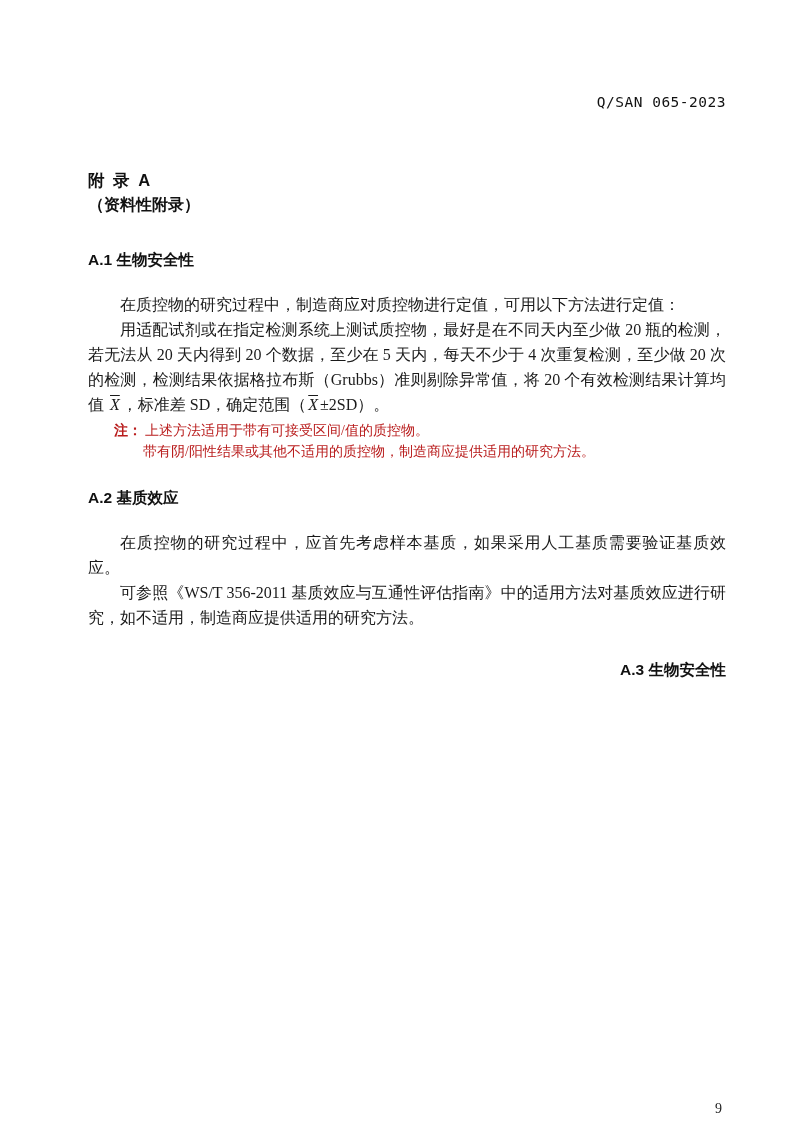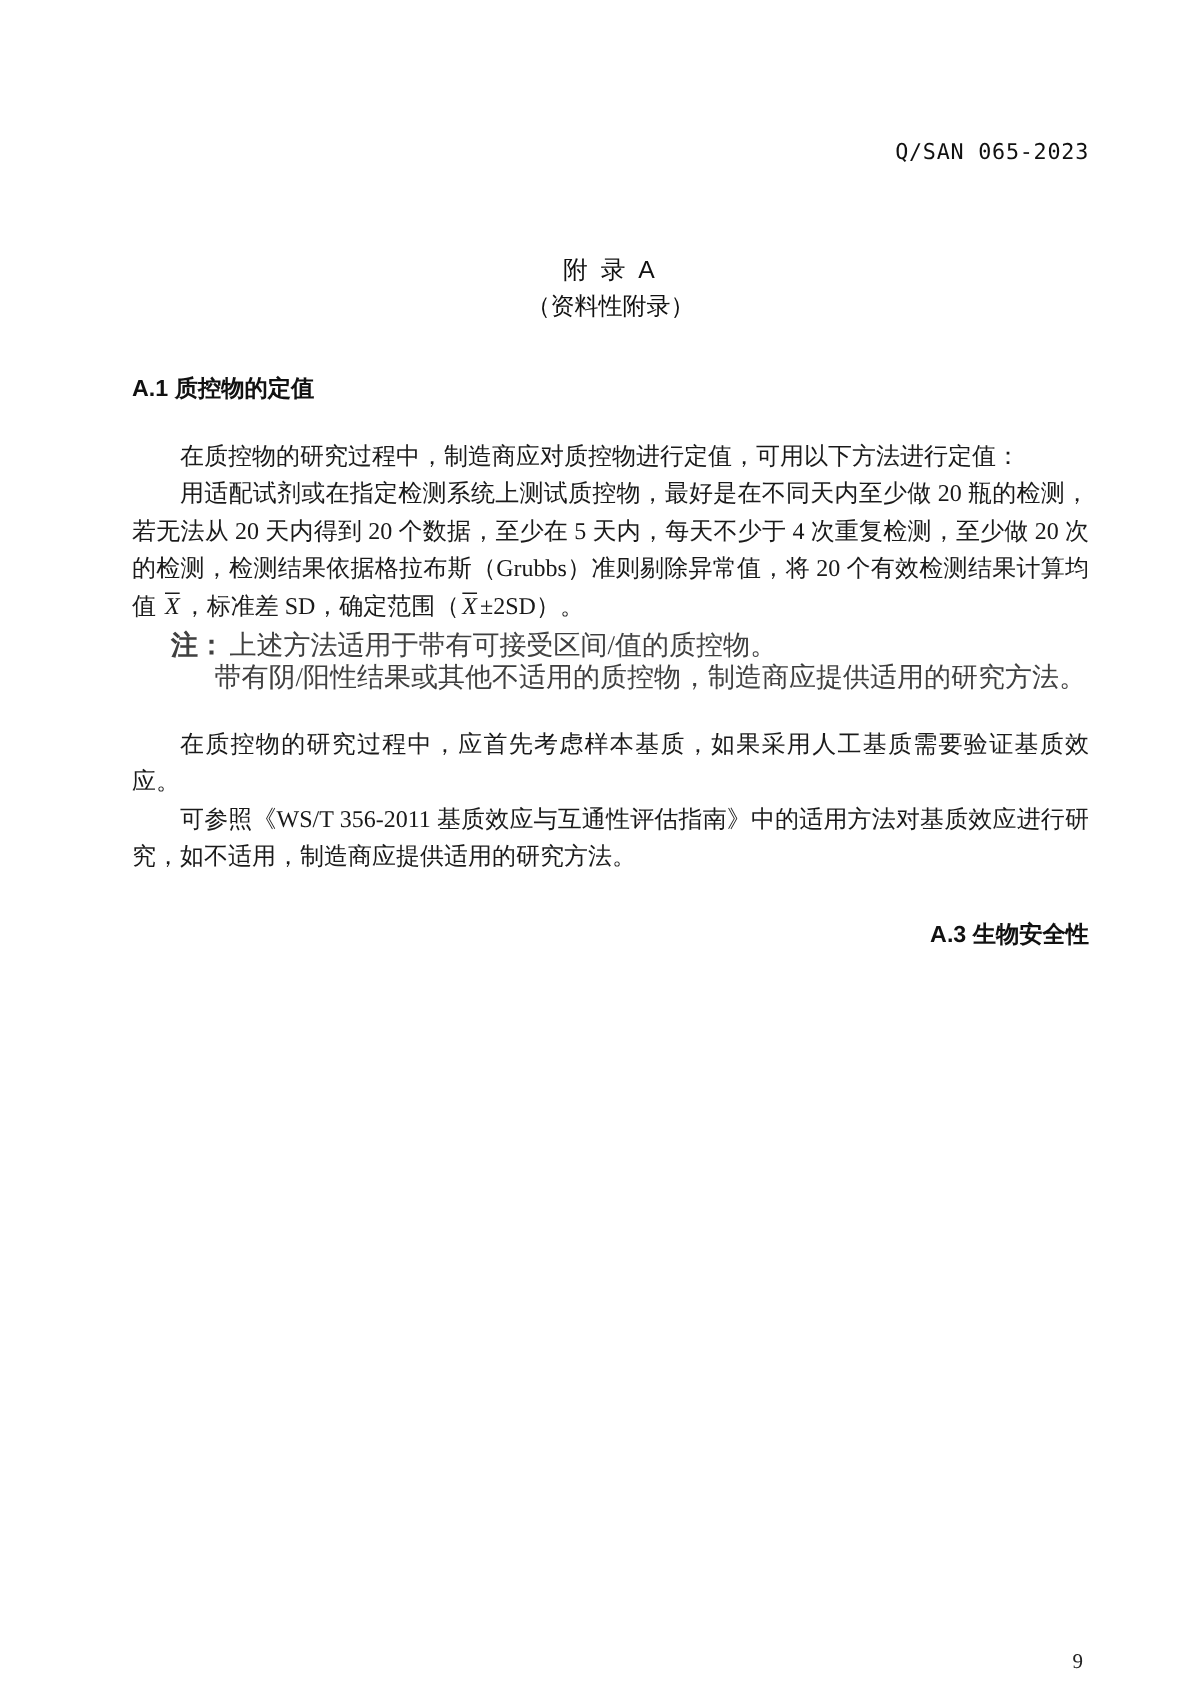--- a/index.html
+++ b/index.html
@@ -26,23 +26,23 @@
     letter-spacing: 0.5px;
     color: #111;
   }
   .content {
     position: absolute;
     left: 88px;
     right: 74px;
     top: 168px;
   }
   .title-block {
-    text-align: center;
+    text-align: left;
     font-family: "Liberation Sans", "DejaVu Sans", sans-serif;
-    font-weight: normal;
+    font-weight: bold;
     color: #111;
   }
   .title-line1 {
     font-size: 16.5px;
     letter-spacing: 2px;
     line-height: 24px;
   }
   .title-line2 {
     font-size: 16px;
     line-height: 24px;
@@ -73,23 +73,23 @@
     text-indent: 2em;
   }
   .xbar {
     font-style: italic;
     text-decoration: overline;
     padding: 0 2px;
     font-family: "Liberation Serif", "DejaVu Serif", serif;
   }
   .note {
     margin: 3px 0 0 26px;
-    font-size: 18px;
+    font-size: 14px;
     line-height: 21px;
-    color: #404040;
+    color: #b91c1c;
   }
   .note-line2 { padding-left: 29px; }
   .note-label {
     font-family: "Liberation Sans", "DejaVu Sans", sans-serif;
     font-weight: bold;
     margin-right: 3px;
   }
   .page-number {
     position: absolute;
     bottom: 14px;
@@ -106,32 +106,33 @@
 
   <div class="doc-number">Q/SAN 065-2023</div>
 
   <div class="content">
 
     <div class="title-block">
       <div class="title-line1">附 录 A</div>
       <div class="title-line2">（资料性附录）</div>
     </div>
 
-    <div class="section-heading h-a1">A.1 质控物的定值</div>
+    <div class="section-heading h-a1">A.1 生物安全性</div>
 
     <div class="body-text">
       <p>在质控物的研究过程中，制造商应对质控物进行定值，可用以下方法进行定值：</p>
       <p><span>用适配试剂或在指定检测系统上测试质控物，最好是在不同天内至少做 20 瓶的检测，若无法从 20 天内得到 20 个数据，至少在 5 天内，每天不少于 4 次重复检测，至少做 20 次的检测，检测结果依据格拉布斯（Grubbs）准则剔除异常值，将 20 个有效检测结果计算均值 </span><span class="xbar">X</span><span>，标准差 SD，确定范围（</span><span class="xbar">X</span><span>±2SD）。</span></p>
     </div>
 
     <div class="note">
       <div class="note-line1"><span class="note-label">注：</span><span>上述方法适用于带有可接受区间/值的质控物。</span></div>
       <div class="note-line2">带有阴/阳性结果或其他不适用的质控物，制造商应提供适用的研究方法。</div>
     </div>
 
+    <div class="section-heading h-a2">A.2 基质效应</div>
 
     <div class="body-text">
       <p>在质控物的研究过程中，应首先考虑样本基质，如果采用人工基质需要验证基质效应。</p>
       <p>可参照《WS/T 356-2011 基质效应与互通性评估指南》中的适用方法对基质效应进行研究，如不适用，制造商应提供适用的研究方法。</p>
     </div>
 
     <div class="section-heading h-a3">A.3 生物安全性</div>
 
 
   </div>

